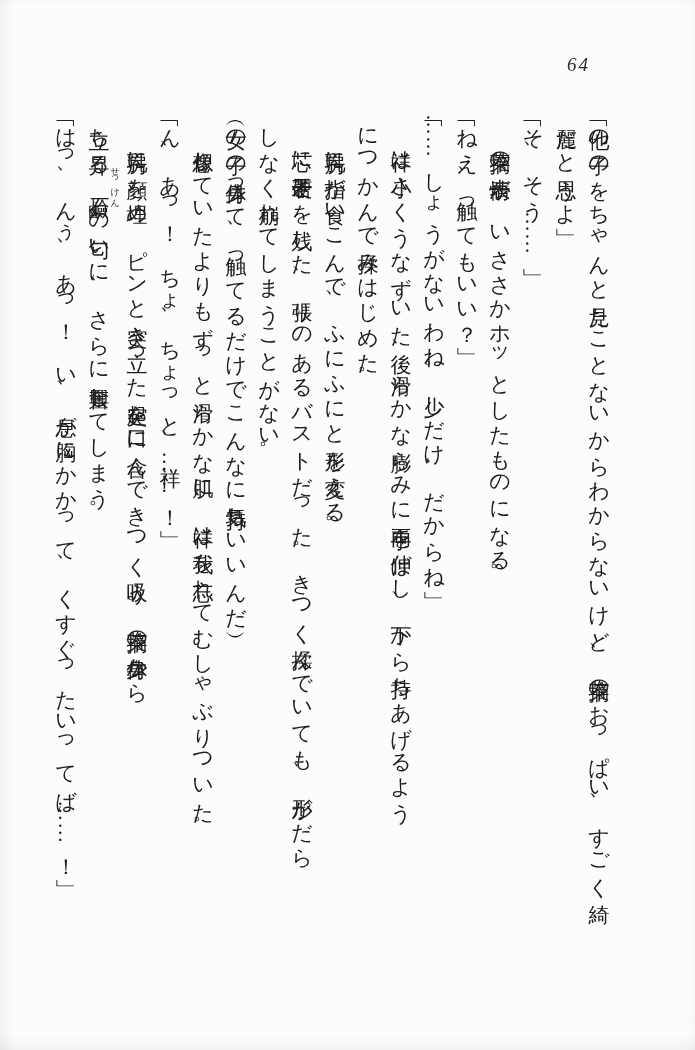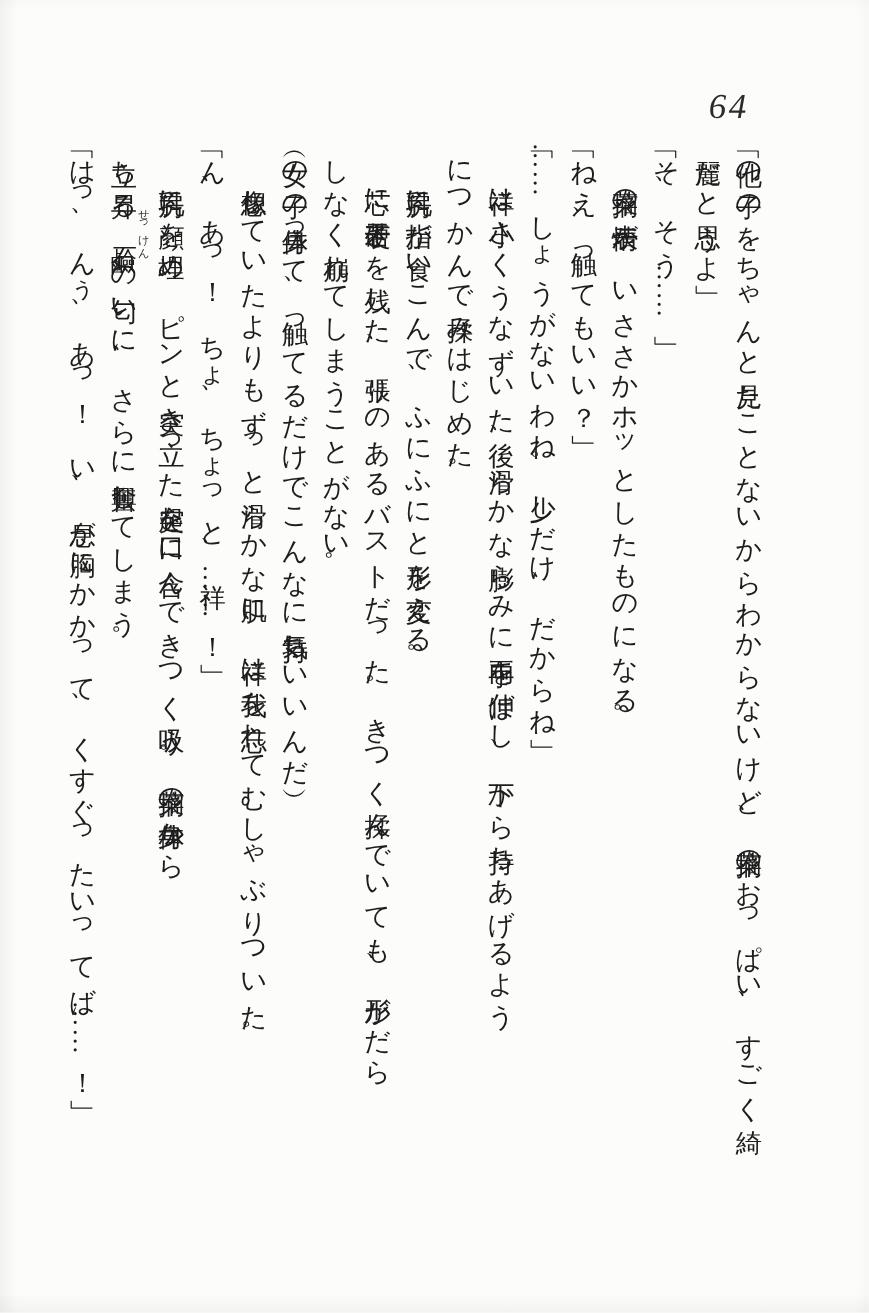--- a/index.html
+++ b/index.html
@@ -16,22 +16,22 @@
     position: absolute; inset: 0;
     pointer-events: none;
     background:
       linear-gradient(to right, rgba(0,0,0,0.045), rgba(0,0,0,0) 14px),
       linear-gradient(to top, rgba(0,0,0,0.04), rgba(0,0,0,0) 16px),
       linear-gradient(to left, rgba(0,0,0,0.025), rgba(0,0,0,0) 10px),
       linear-gradient(to bottom, rgba(0,0,0,0.015), rgba(0,0,0,0) 8px);
   }
   .page-number {
     position: absolute;
-    top: 70px; left: 567px;
-    font-size: 28px;
+    top: 54px; left: 567px;
+    font-size: 19px;
     font-style: italic;
     letter-spacing: 2px;
     color: #2b2b2b;
   }
   .text-block {
     position: absolute;
     top: 113px;
     right: 80px;
     height: 840px;
     writing-mode: vertical-rl;

